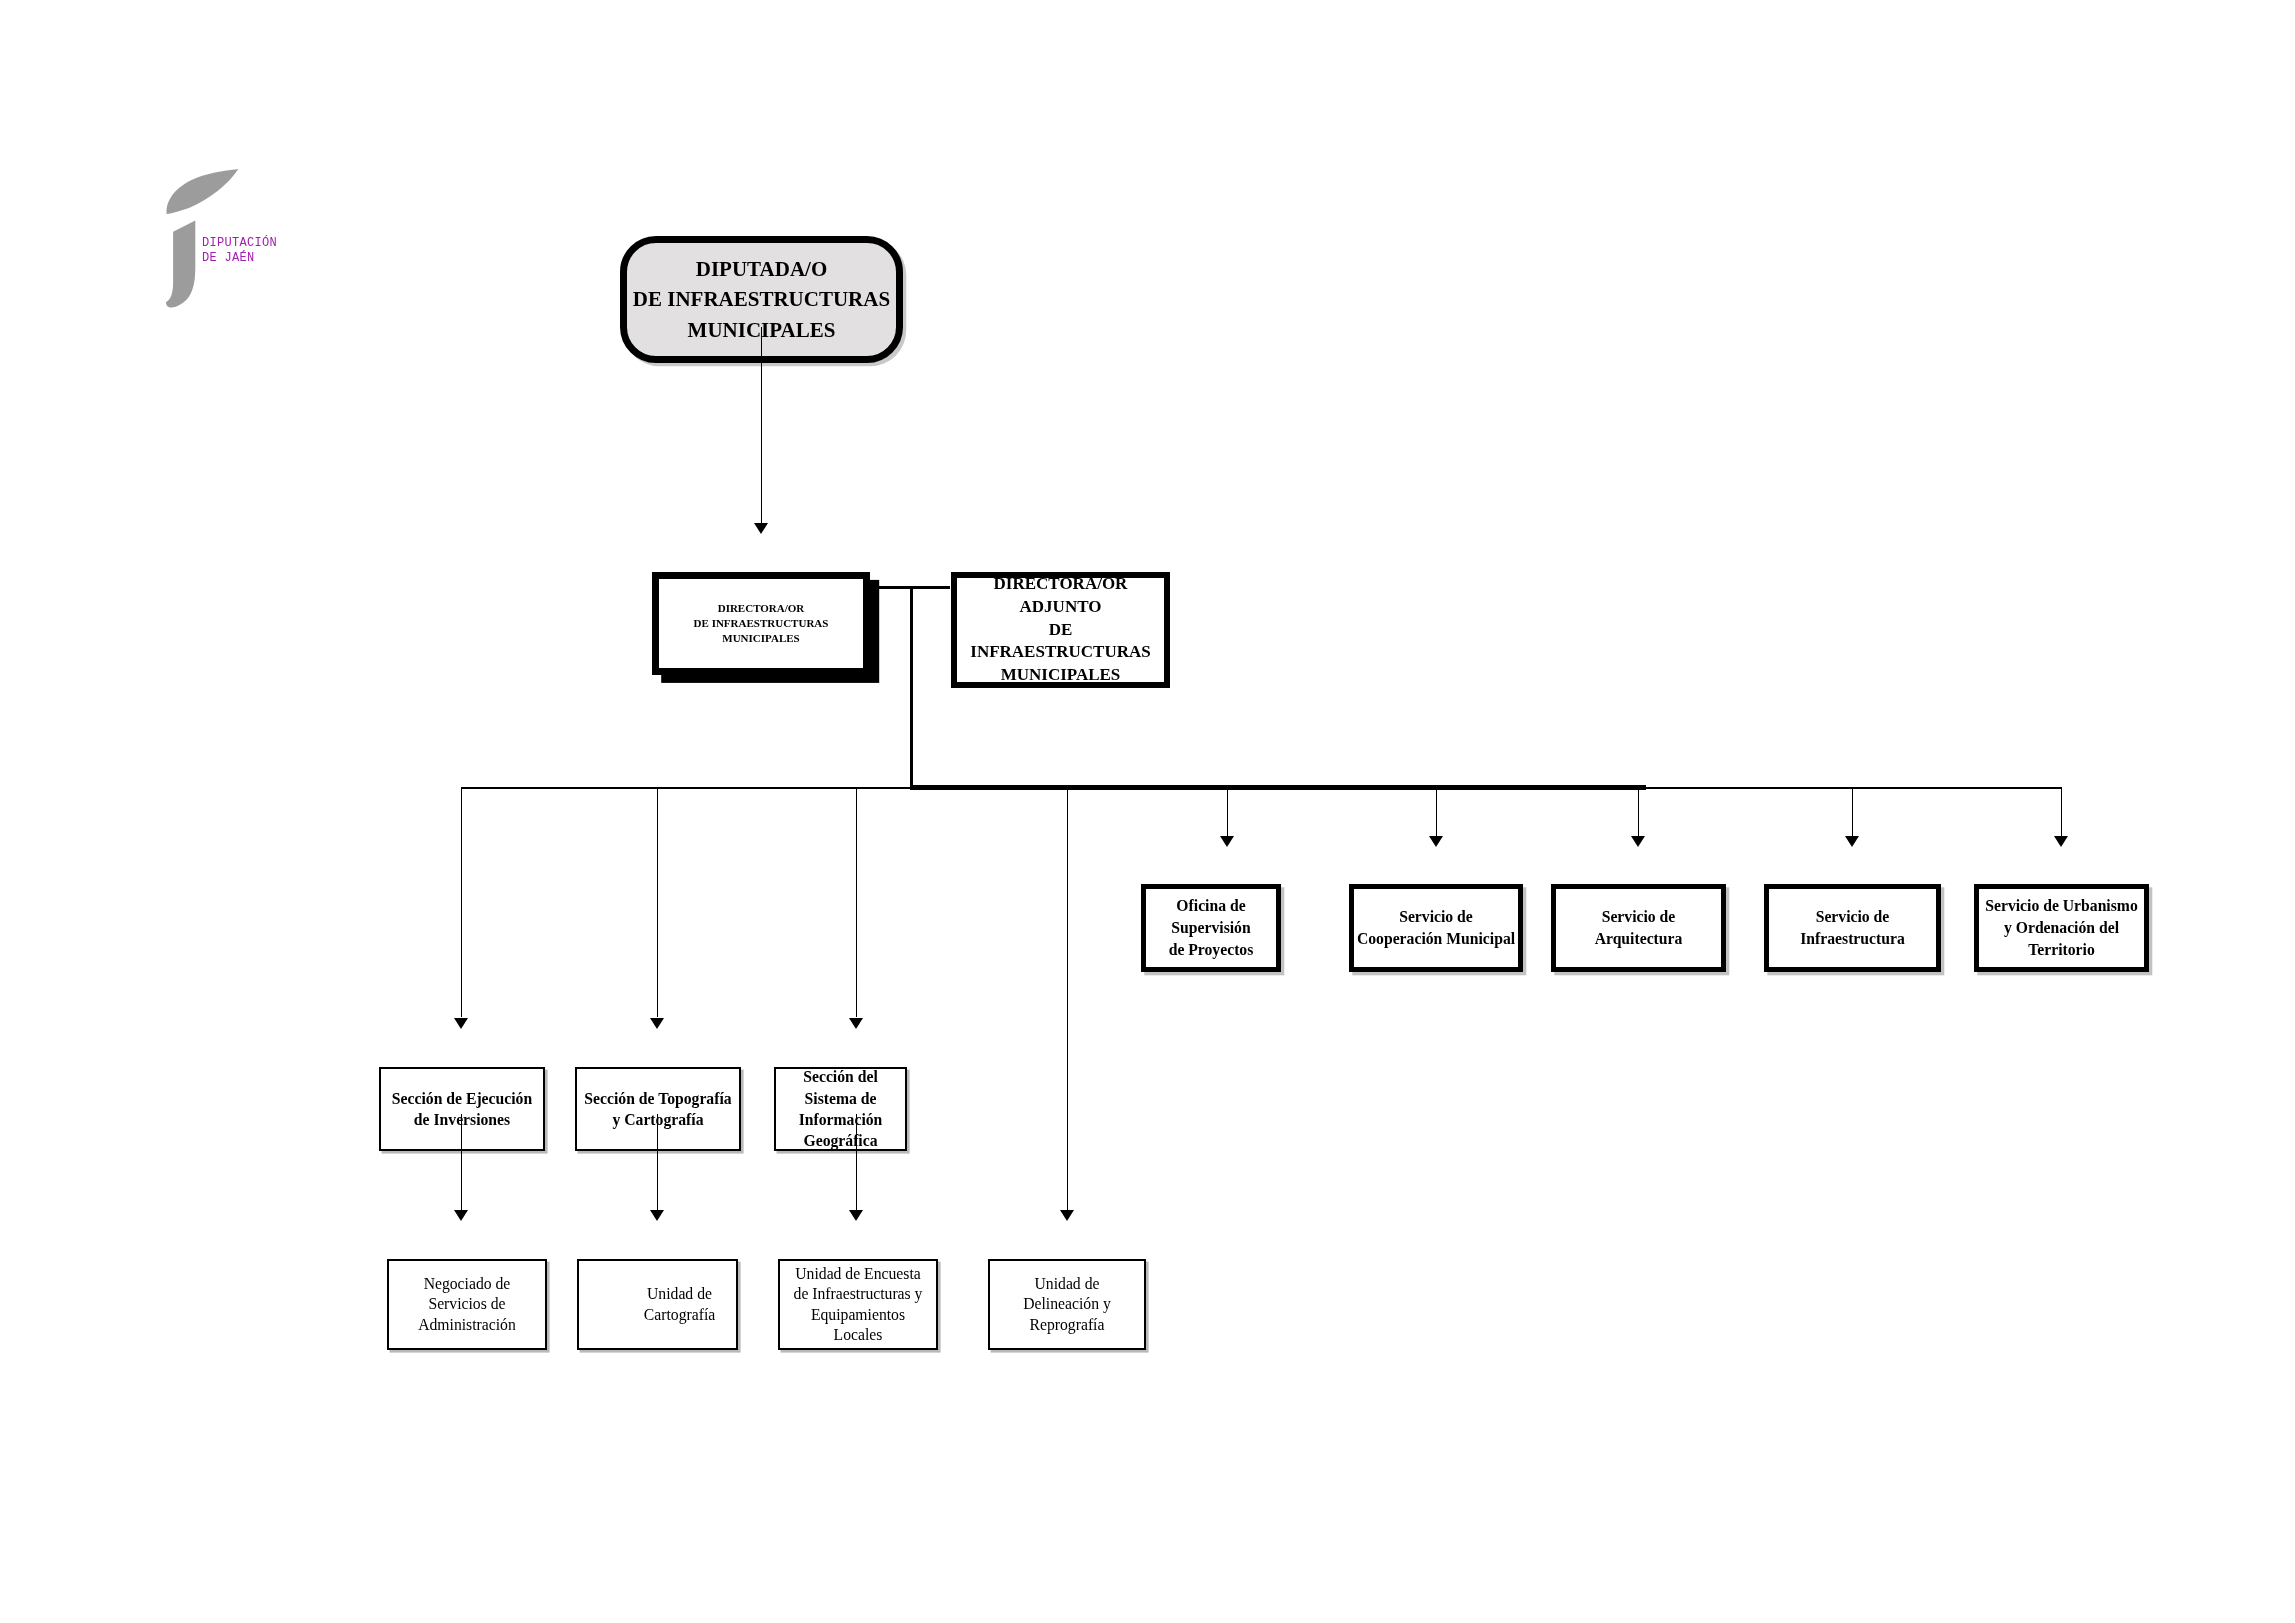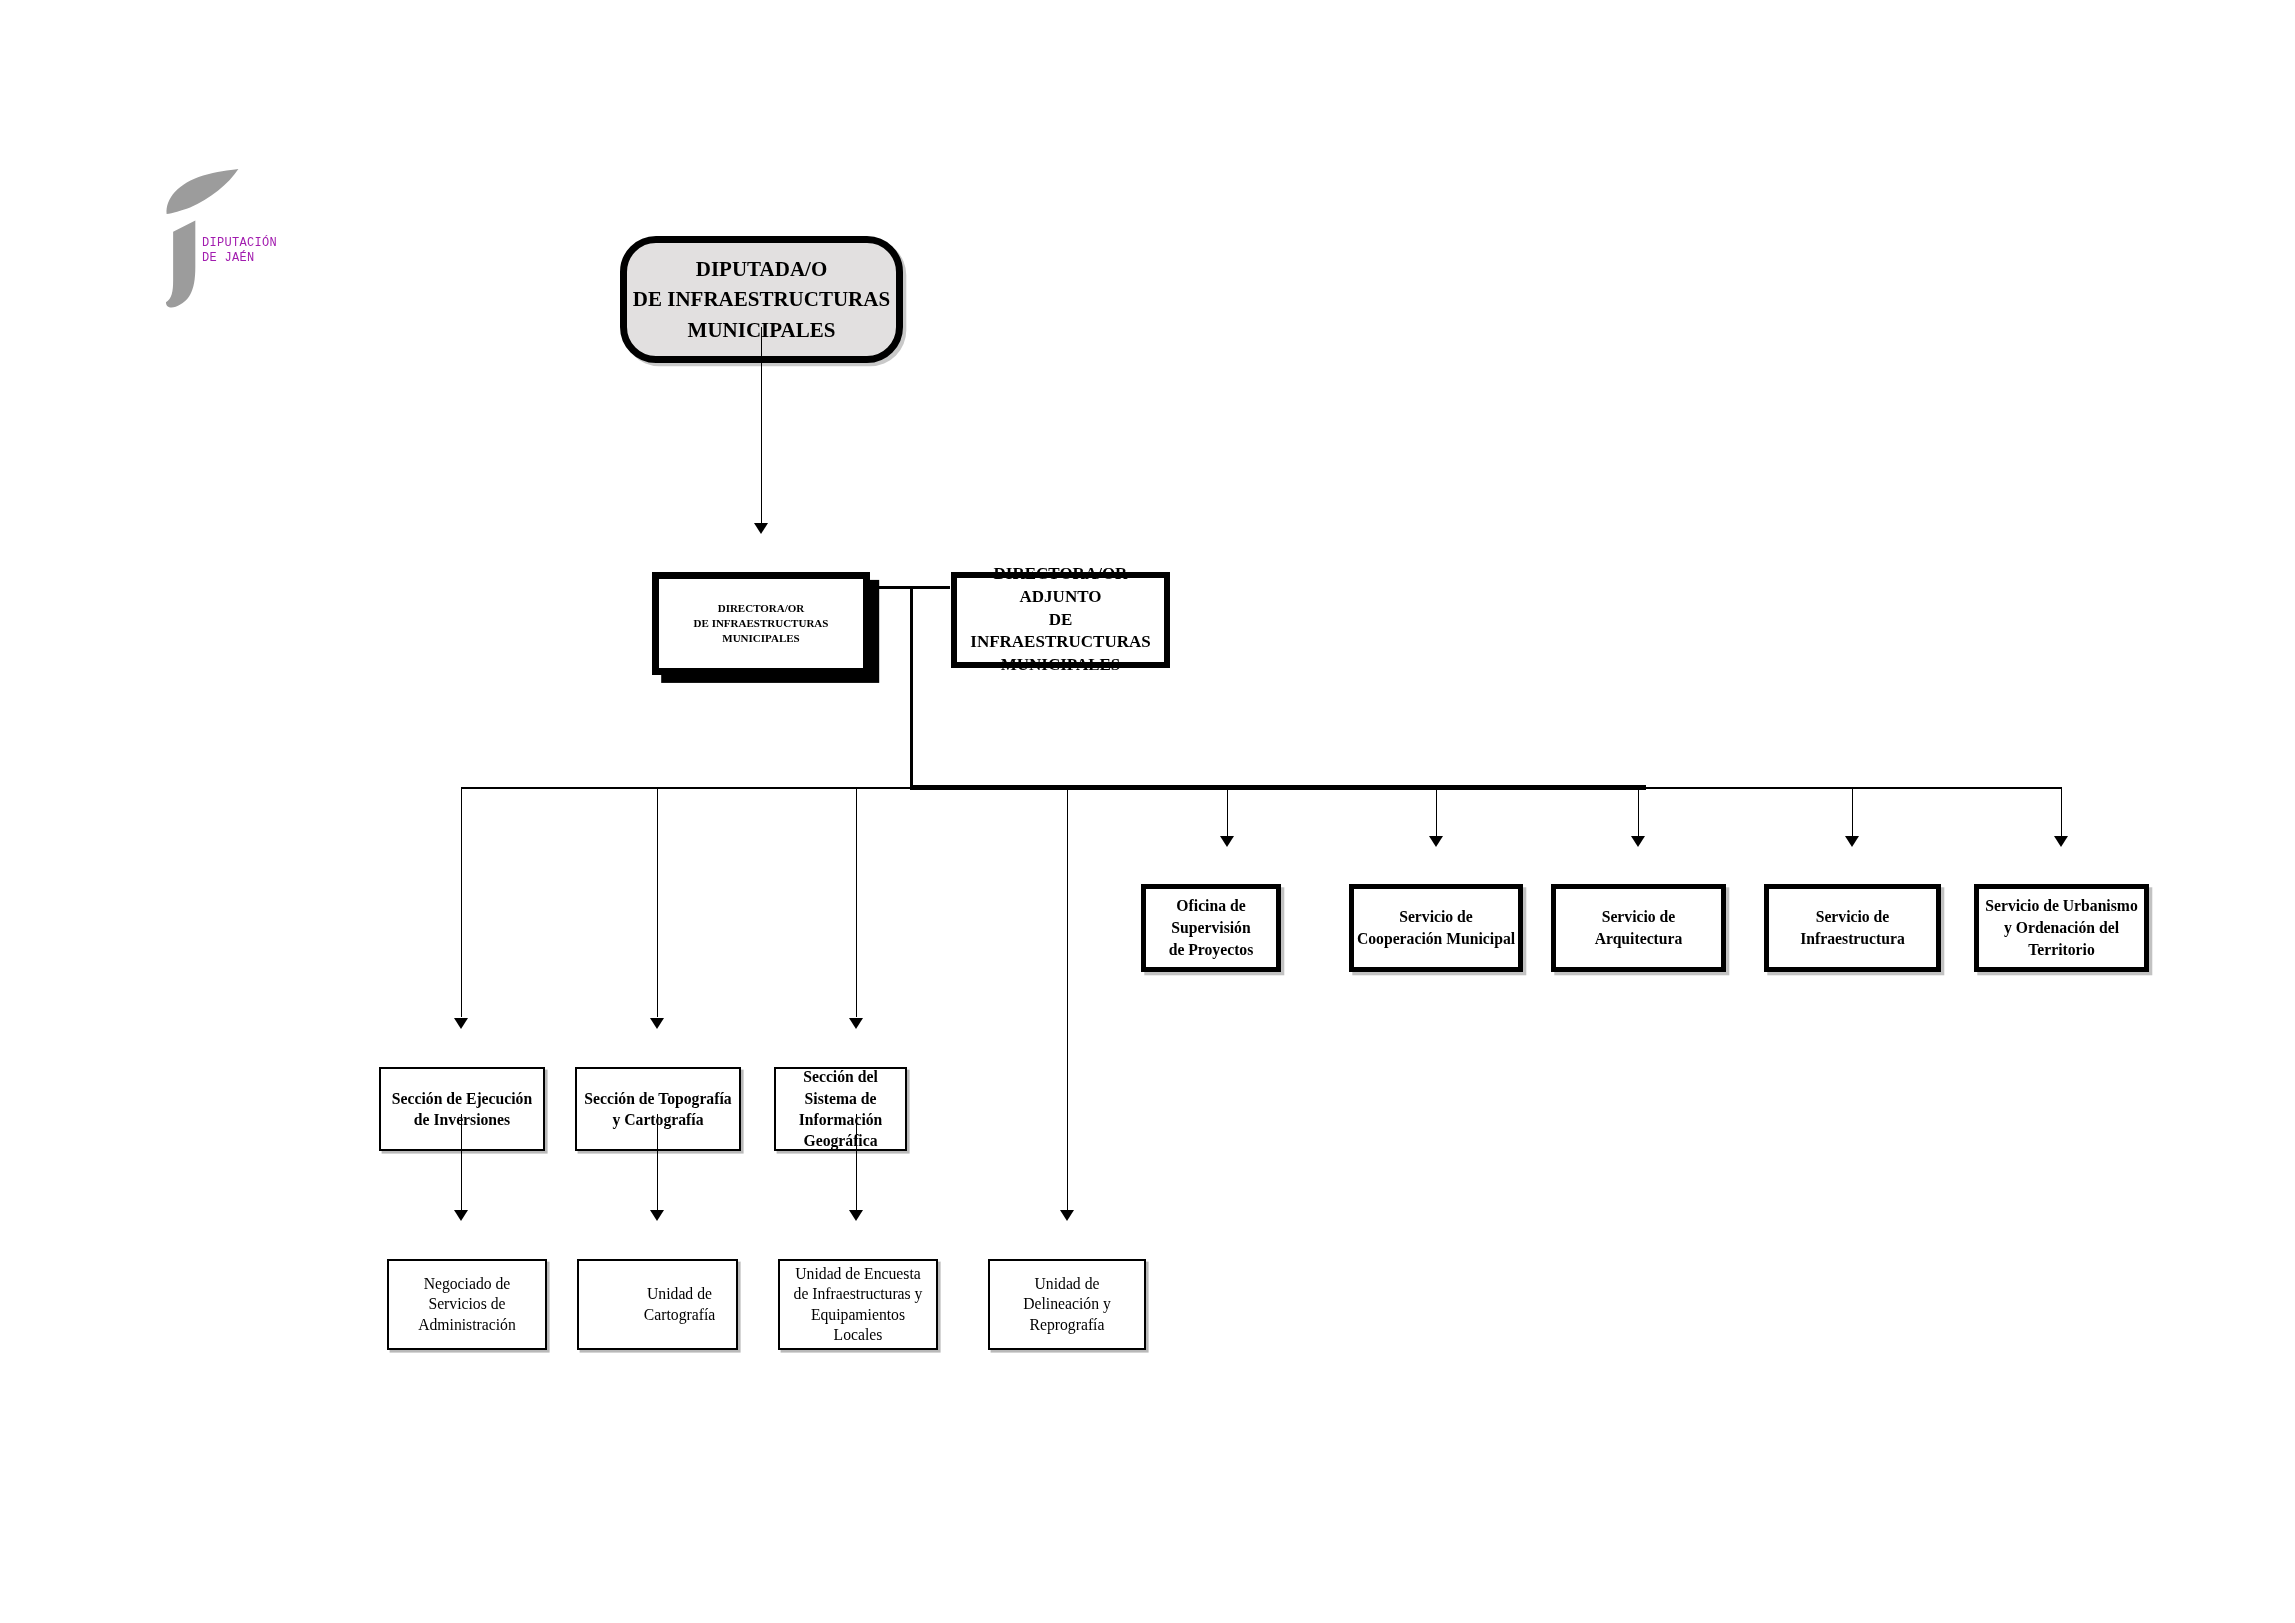--- a/index.html
+++ b/index.html
@@ -41,21 +41,21 @@
     border: 7.2px solid #000; border-radius: 36px;
     background: #e2e0e0; font-size: 21px; font-weight: bold; line-height: 1.45;
     box-shadow: 3.3px 3.3px 0 #c9c9c9;
   }
   #node-director {
     left: 652px; top: 536px; width: 218px; height: 103px;
     border: 7.9px solid #000; font-size: 11px; font-weight: bold; line-height: 1.35;
     box-shadow: 9.2px 7.9px 0 #000;
   }
   #node-deputy {
-    left: 951px; top: 536px; width: 219px; height: 96px;
+    left: 951px; top: 536px; width: 219px; height: 116px;
     border: 6.5px solid #000; font-size: 17px; font-weight: bold; line-height: 1.35;
   }
 
   .svc {
     top: 848px; height: 88px; border: 5.2px solid #000;
     font-size: 15.7px; font-weight: bold; line-height: 1.42;
     box-shadow: 3.3px 3.3px 0 #c2c2c2;
   }
   #node-svc-0 { left: 1141px; width: 140px; }
   #node-svc-1 { left: 1349px; width: 174px; }

